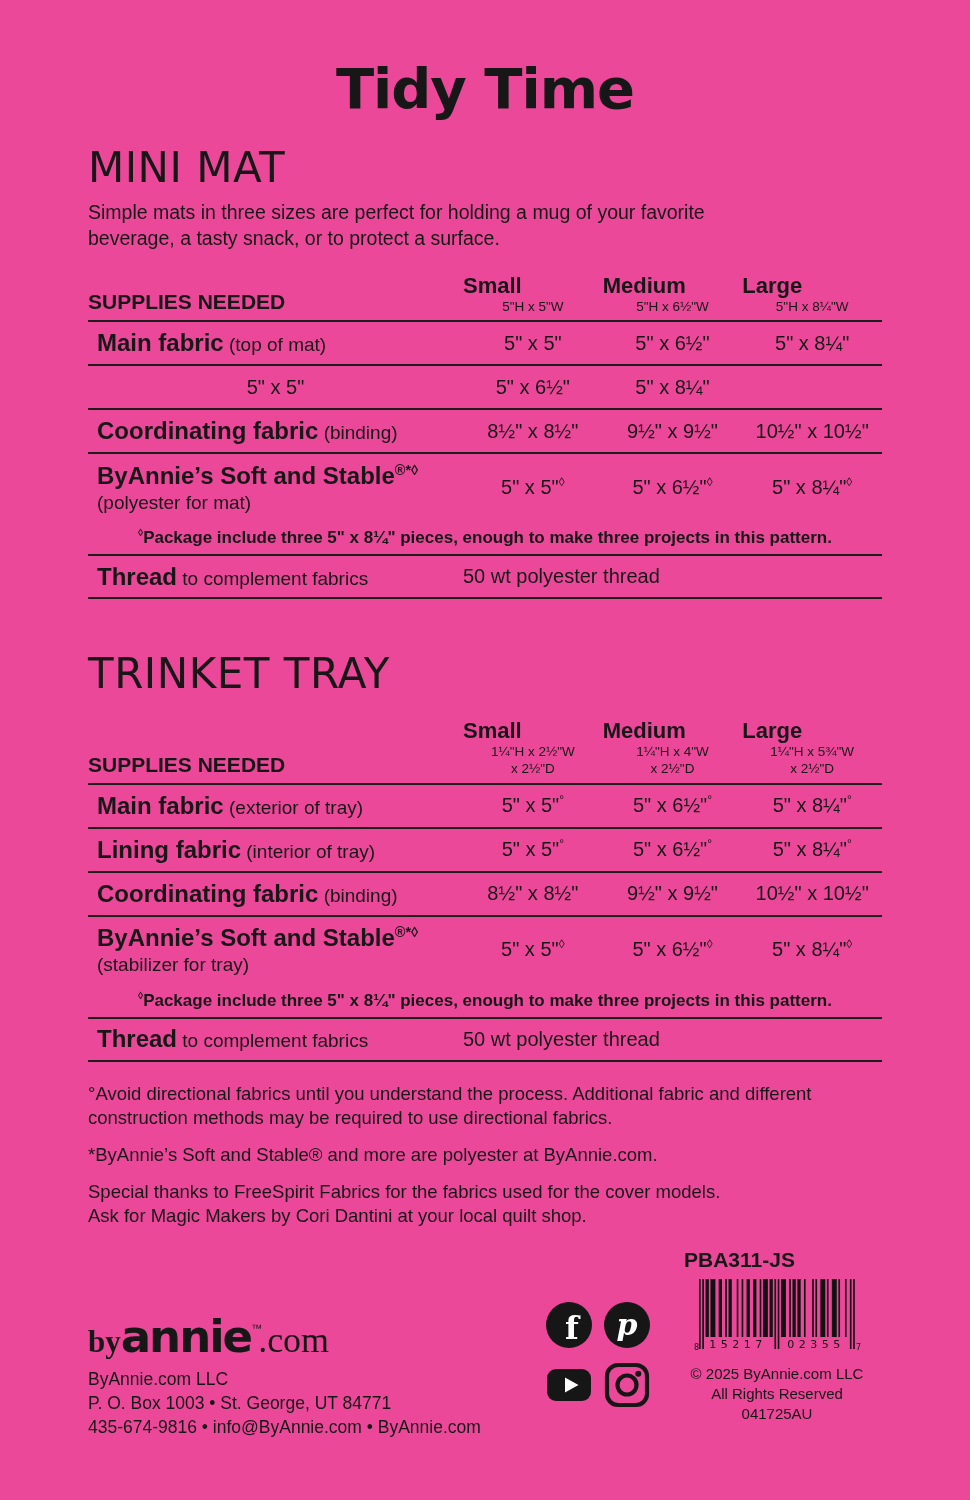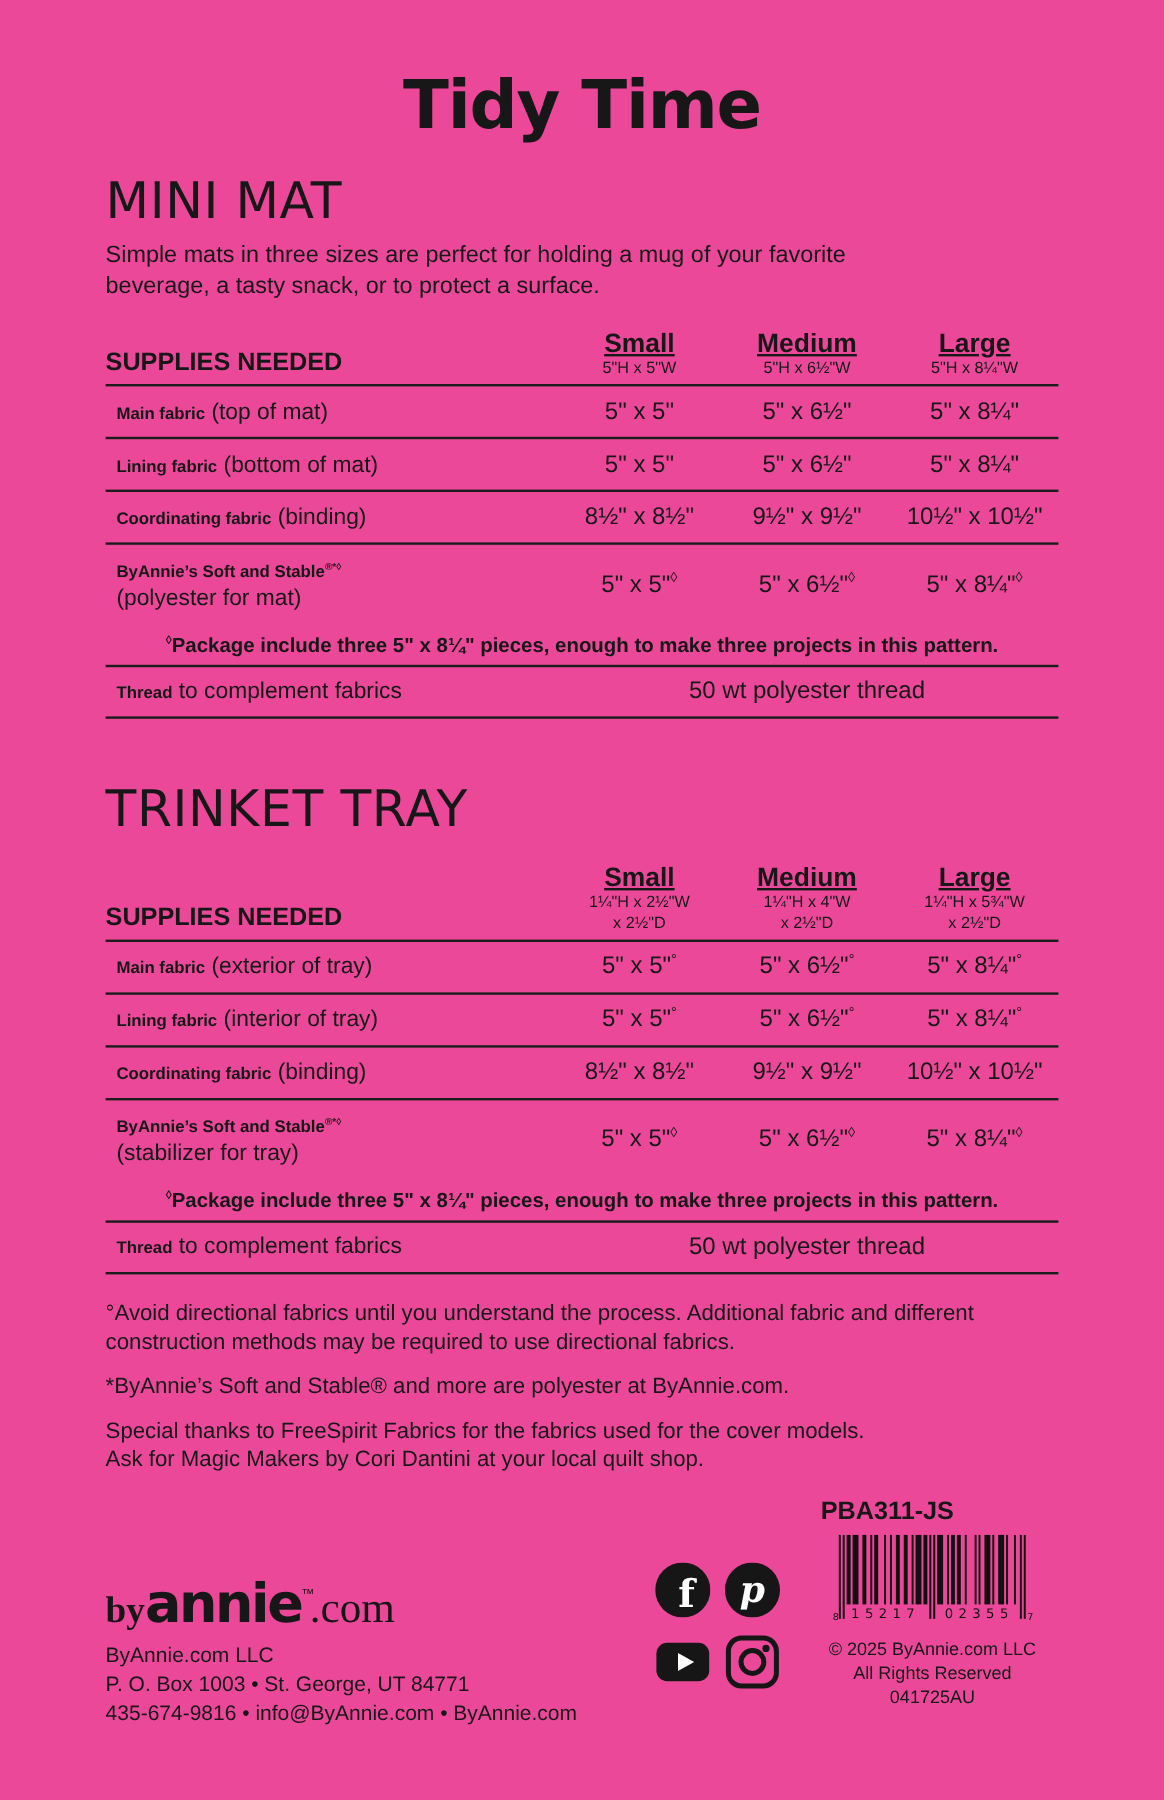--- a/index.html
+++ b/index.html
@@ -13,35 +13,35 @@
 
   .sec-heading{margin:0;padding-top:26px;font-family:"DejaVu Sans",sans-serif;
          font-weight:normal;font-size:42px;line-height:1.08;letter-spacing:0.5px;}
   .sec-heading.second{padding-top:52px;}
   .desc{margin:10px 0 0;font-size:19.5px;line-height:1.33;}
 
   .stable{margin-top:15px;width:794px;}
   .thead,.trow,.threadrow{display:grid;grid-template-columns:375px 1fr 1fr 1fr;}
   .thead{align-items:end;border-bottom:2px solid #1c1c1c;padding-bottom:5px;padding-top:6px;}
   .supplies{font-weight:bold;font-size:21px;align-self:end;padding-bottom:1px;}
-  .colname{font-weight:bold;font-size:22px;text-align:center;line-height:1.15;text-decoration:underline;}
+  .colname{font-weight:bold;font-size:22px;line-height:1.15;}
   .coldim{font-size:13.5px;text-align:center;line-height:1.2;margin-top:1px;}
 
   .trow{min-height:38px;align-items:center;border-bottom:2px solid #1c1c1c;padding:2px 0;}
   .trow.tall{min-height:62px;border-bottom:none;}
   .rowlabel{font-size:19px;padding-left:9px;line-height:1.25;}
-  .rl-bold{font-weight:bold;font-size:14px;}
+  .rl-bold{font-weight:bold;font-size:24px;}
   .rl-plain{font-size:19px;}
   .cell{text-align:center;font-size:20px;}
   sup{font-size:0.6em;vertical-align:super;line-height:0;}
 
   .footrow{border-bottom:2px solid #1c1c1c;text-align:center;font-weight:bold;
            font-size:17px;padding:8px 0 6px;white-space:nowrap;}
   .threadrow{min-height:37px;align-items:center;border-bottom:2px solid #1c1c1c;padding:2px 0;}
-  .threadval{grid-column:2/5;text-align:center;font-size:20px;}
+  .threadval{grid-column:2/5;font-size:20px;}
 
   .notes{padding-top:20px;}
   .note{margin:0 0 13px;font-size:18.5px;line-height:1.3;}
 
   .footer{position:absolute;left:88px;top:1248px;width:794px;height:252px;}
   .sku{position:absolute;left:596px;top:0;width:186px;text-align:left;
        font-weight:bold;font-size:21px;}
   .logoblock{position:absolute;left:0;top:46px;margin-top:20px;}
   .logo{white-space:nowrap;line-height:1;}
   .lg-by{font-family:"Liberation Serif",serif;font-size:31px;font-weight:bold;}
@@ -83,21 +83,20 @@
             </div>
           </div>
         <div>
             <div class="trow">
               <div class="rowlabel"><span class="rl-bold">Main fabric</span> <span class="rl-plain">(top of mat)</span></div>
               <div class="cell">5" x 5"</div>
               <div class="cell">5" x 6½"</div>
               <div class="cell">5" x 8¼"</div>
             </div>
             <div class="trow">
-              <div class="rowlabel"><span class="rl-bold">Lining fabric</span> <span class="rl-plain">(bottom of mat)</span></div>
               <div class="cell">5" x 5"</div>
               <div class="cell">5" x 6½"</div>
               <div class="cell">5" x 8¼"</div>
             </div>
             <div class="trow">
               <div class="rowlabel"><span class="rl-bold">Coordinating fabric</span> <span class="rl-plain">(binding)</span></div>
               <div class="cell">8½" x 8½"</div>
               <div class="cell">9½" x 9½"</div>
               <div class="cell">10½" x 10½"</div>
             </div>

